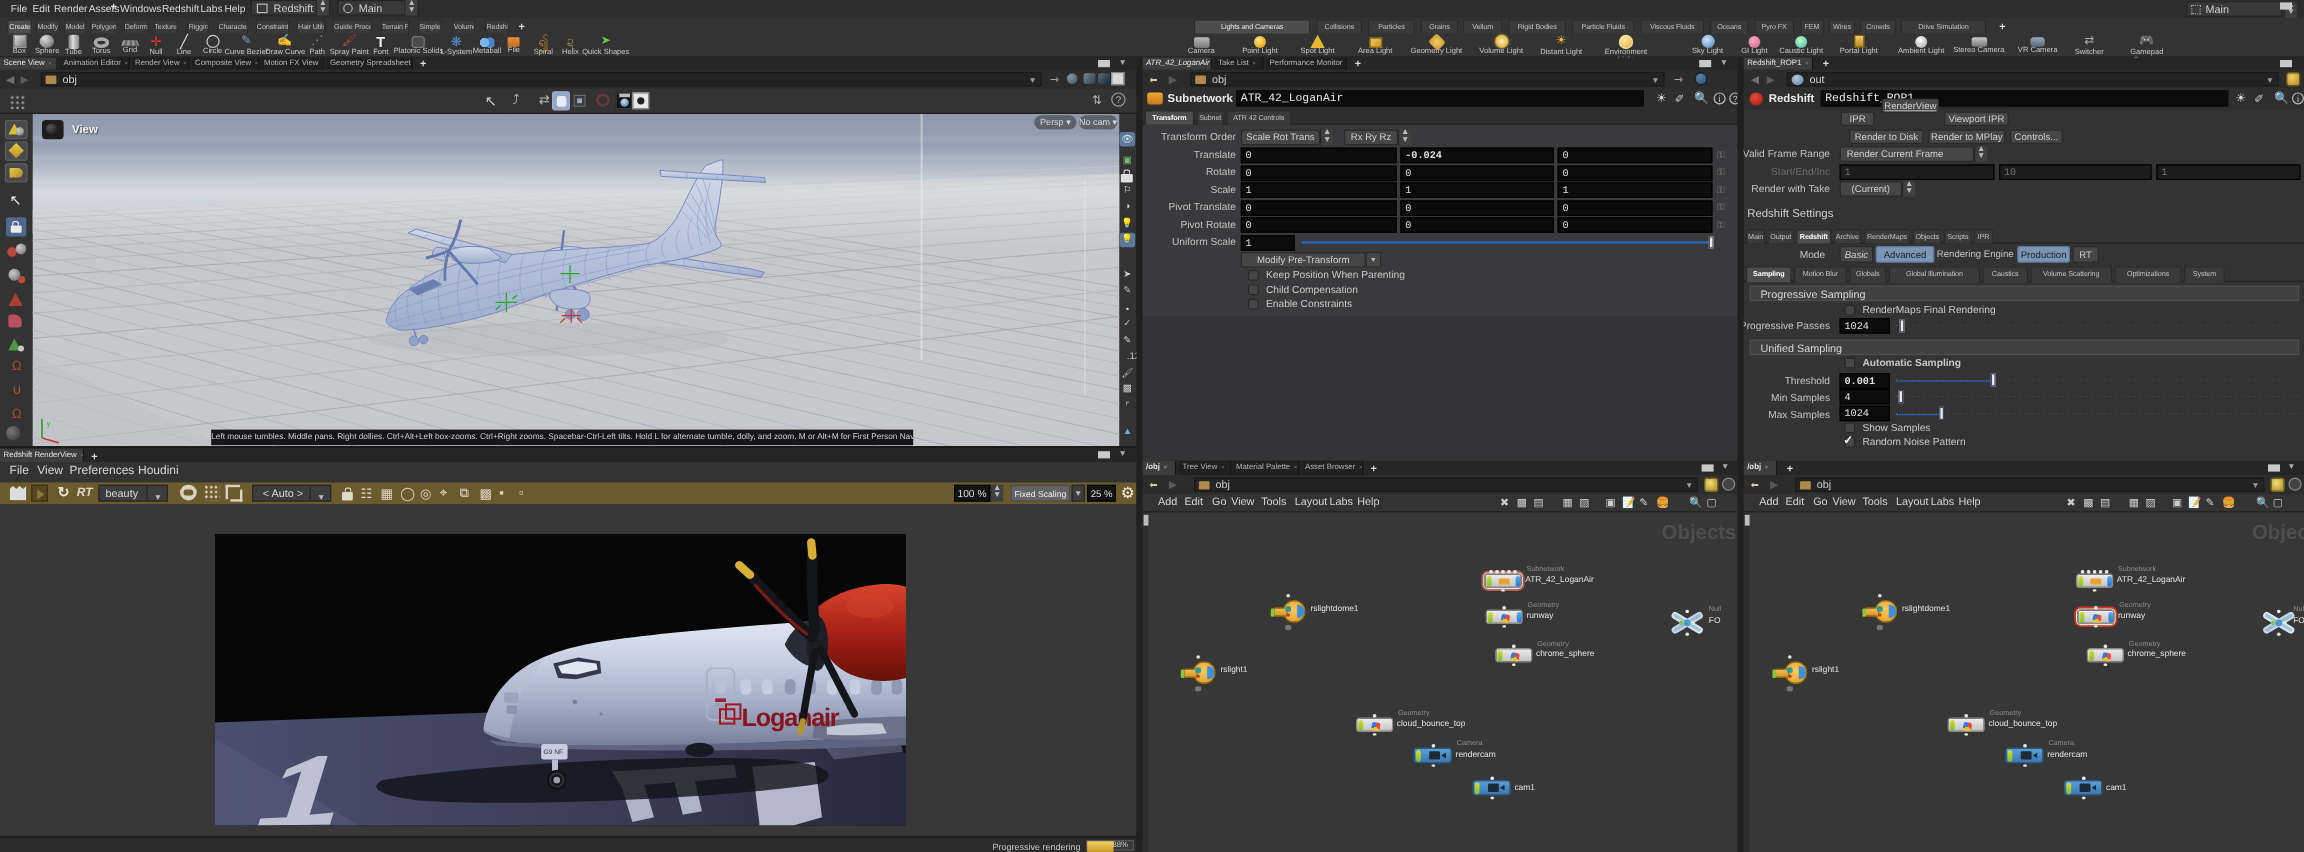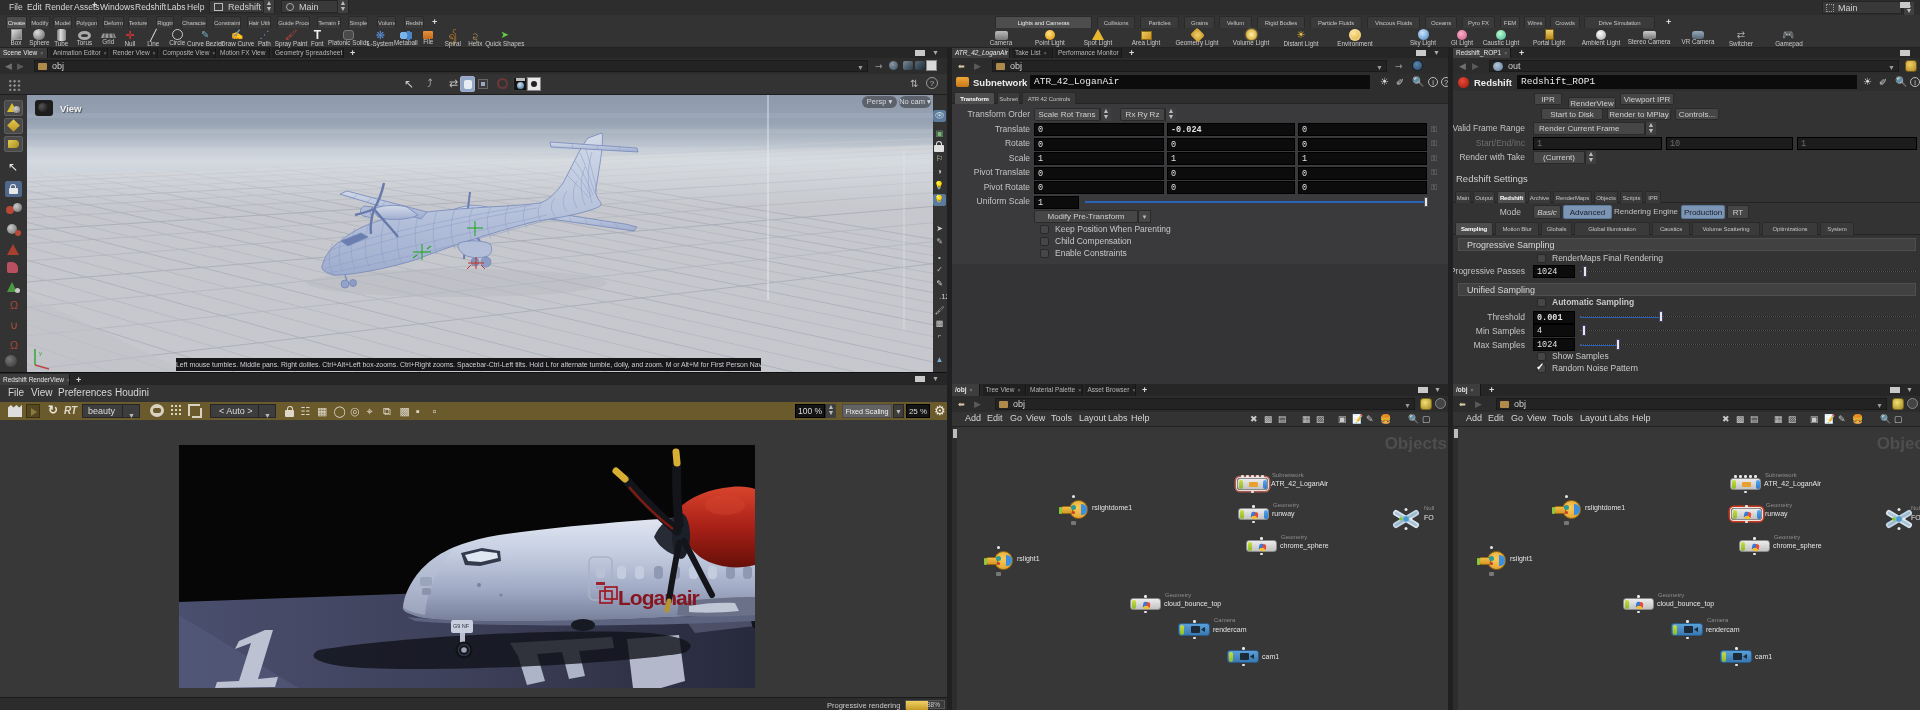--- a/index.html
+++ b/index.html
@@ -659,23 +659,23 @@
 <div class="abs" style="left:1453px;top:74px;width:467px;height:17px;background:#2e2e2e;">
 <span style="position:absolute;left:5px;top:3px;width:11px;height:11px;border-radius:50%;background:radial-gradient(circle at 40% 35%,#e84a3a,#a01808);"></span>
 <span style="position:absolute;left:21px;top:3px;color:#ececec;font-size:9.5px;font-weight:bold;">Redshift</span>
 <div style="position:absolute;left:64px;top:1px;width:340px;height:14px;background:#0c0c0c;color:#e8e8e8;font-family:'Liberation Mono',monospace;font-size:9.5px;line-height:14px;padding-left:4px;">Redshift_ROP1</div>
 <span style="position:absolute;left:410px;top:2px;color:#ddd;font-size:10px;">☀</span>
 <span style="position:absolute;left:426px;top:2px;color:#ccc;font-size:10px;transform:rotate(-45deg);display:inline-block;">✏</span>
 <span style="position:absolute;left:442px;top:2px;color:#ccc;font-size:10px;">🔍</span>
 <span style="position:absolute;left:457px;top:3px;width:10px;height:10px;border:1px solid #bbb;border-radius:50%;color:#ccc;font-size:7.5px;text-align:center;line-height:10px;">i</span>
 </div>
 <div class="btn" style="left:1534px;top:93px;width:28px;height:12px;line-height:11px;">IPR</div>
-<div class="btn" style="left:1568px;top:97px;width:48px;height:12px;line-height:11px;">RenderView</div>
+<div class="btn" style="left:1568px;top:82px;width:48px;height:12px;line-height:11px;text-decoration:underline;">RenderView</div>
 <div class="btn" style="left:1620px;top:93px;width:54px;height:12px;line-height:11px;">Viewport IPR</div>
-<div class="btn" style="left:1541px;top:108px;width:62px;height:12px;line-height:11px;">Start to Disk</div>
+<div class="btn" style="left:1541px;top:108px;width:62px;height:12px;line-height:11px;">Render to Disk</div>
 <div class="btn" style="left:1607px;top:108px;width:64px;height:12px;line-height:11px;">Render to MPlay</div>
 <div class="btn" style="left:1675px;top:108px;width:44px;height:12px;line-height:11px;">Controls...</div>
 <div class="lbl" style="left:1395px;top:123px;width:130px;">Valid Frame Range</div>
 <div class="btn" style="left:1533px;top:122px;width:112px;height:13px;line-height:12px;text-align:left;padding-left:5px;">Render Current Frame</div>
 <div class="spin" style="left:1645px;top:122px;height:13px;">▲<br>▼</div>
 <div class="lbl" style="left:1395px;top:138px;width:130px;color:#6e6e6e;">Start/End/Inc</div>
 <div class="darkfield" style="left:1533px;top:137px;width:129px;color:#6e6e6e;background:#1c1c1c;">1</div>
 <div class="darkfield" style="left:1666px;top:137px;width:127px;color:#6e6e6e;background:#1c1c1c;">10</div>
 <div class="darkfield" style="left:1797px;top:137px;width:120px;color:#6e6e6e;background:#1c1c1c;">1</div>
 <div class="lbl" style="left:1395px;top:152px;width:130px;">Render with Take</div>

